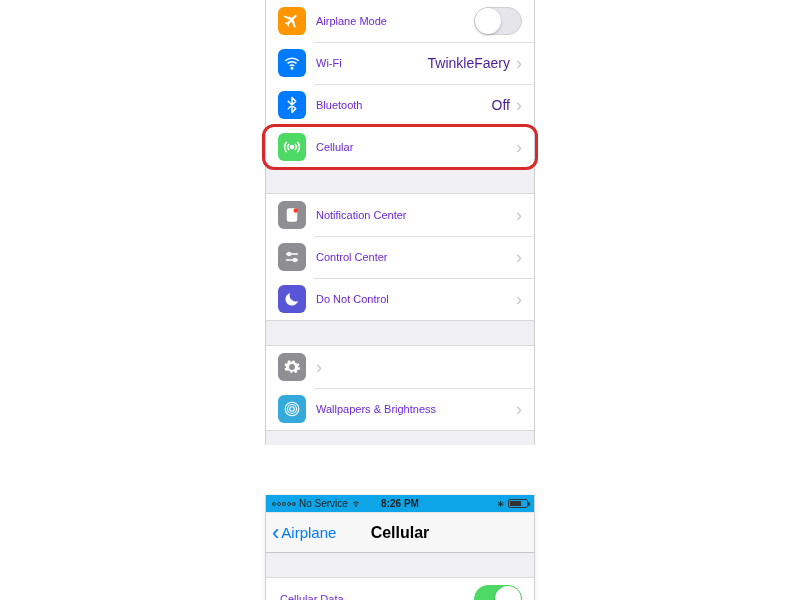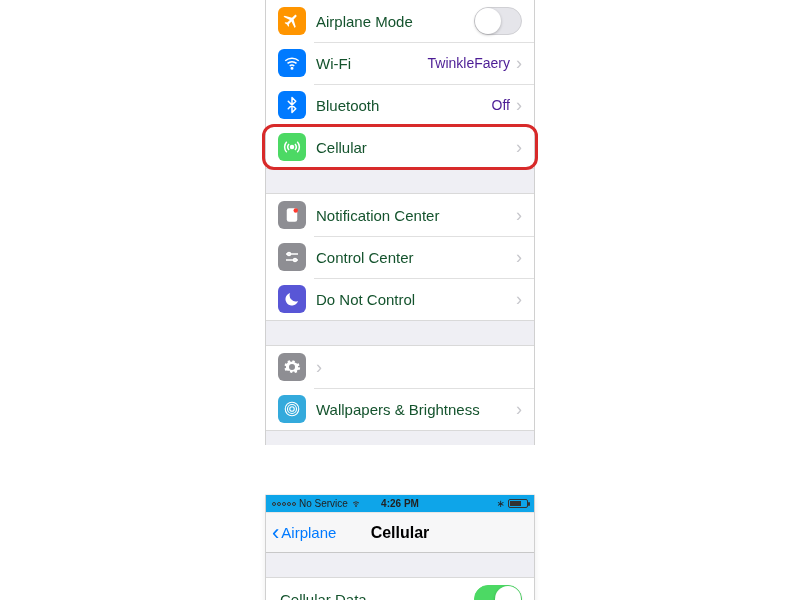--- a/index.html
+++ b/index.html
@@ -50,22 +50,22 @@
       margin-right: 10px;
       display: flex;
       align-items: center;
       justify-content: center;
       flex-shrink: 0;
       color: #fff;
     }
     .icon svg { width: 18px; height: 18px; }
     .label {
       flex: 1;
-      font-size: 15px;
-      color: #14532d;
+      font-size: 11px;
+      color: #6d28d9;
     }
     .value {
       font-size: 14px;
       color: #4c1d95;
       margin-right: 6px;
     }
     .chevron {
       color: #c7c7cc;
       font-size: 18px;
       line-height: 1;
@@ -289,21 +289,21 @@
             <span></span>
             <span></span>
           </div>
         <span>No Service</span>
         <svg width="10" height="8" viewBox="0 0 24 24" fill="none" stroke="#333" stroke-width="3">
             <path d="M3 9a14 14 0 0 1 18 0"></path>
             <path d="M7 13a8 8 0 0 1 10 0"></path>
             <circle cx="12" cy="18" r="1.5" fill="#333"></circle>
           </svg>
       </div>
-      <div class="center">4:26 PM</div>
+      <div class="center">8:26 PM</div>
       <div class="right">
         <span style="font-size:10px;">∗</span>
         <div class="battery">
             <div class="fill"></div>
           </div>
       </div>
     </div>
     <div class="navbar">
       <div class="back">
         <span style="font-size:22px;line-height:1;">‹</span>

